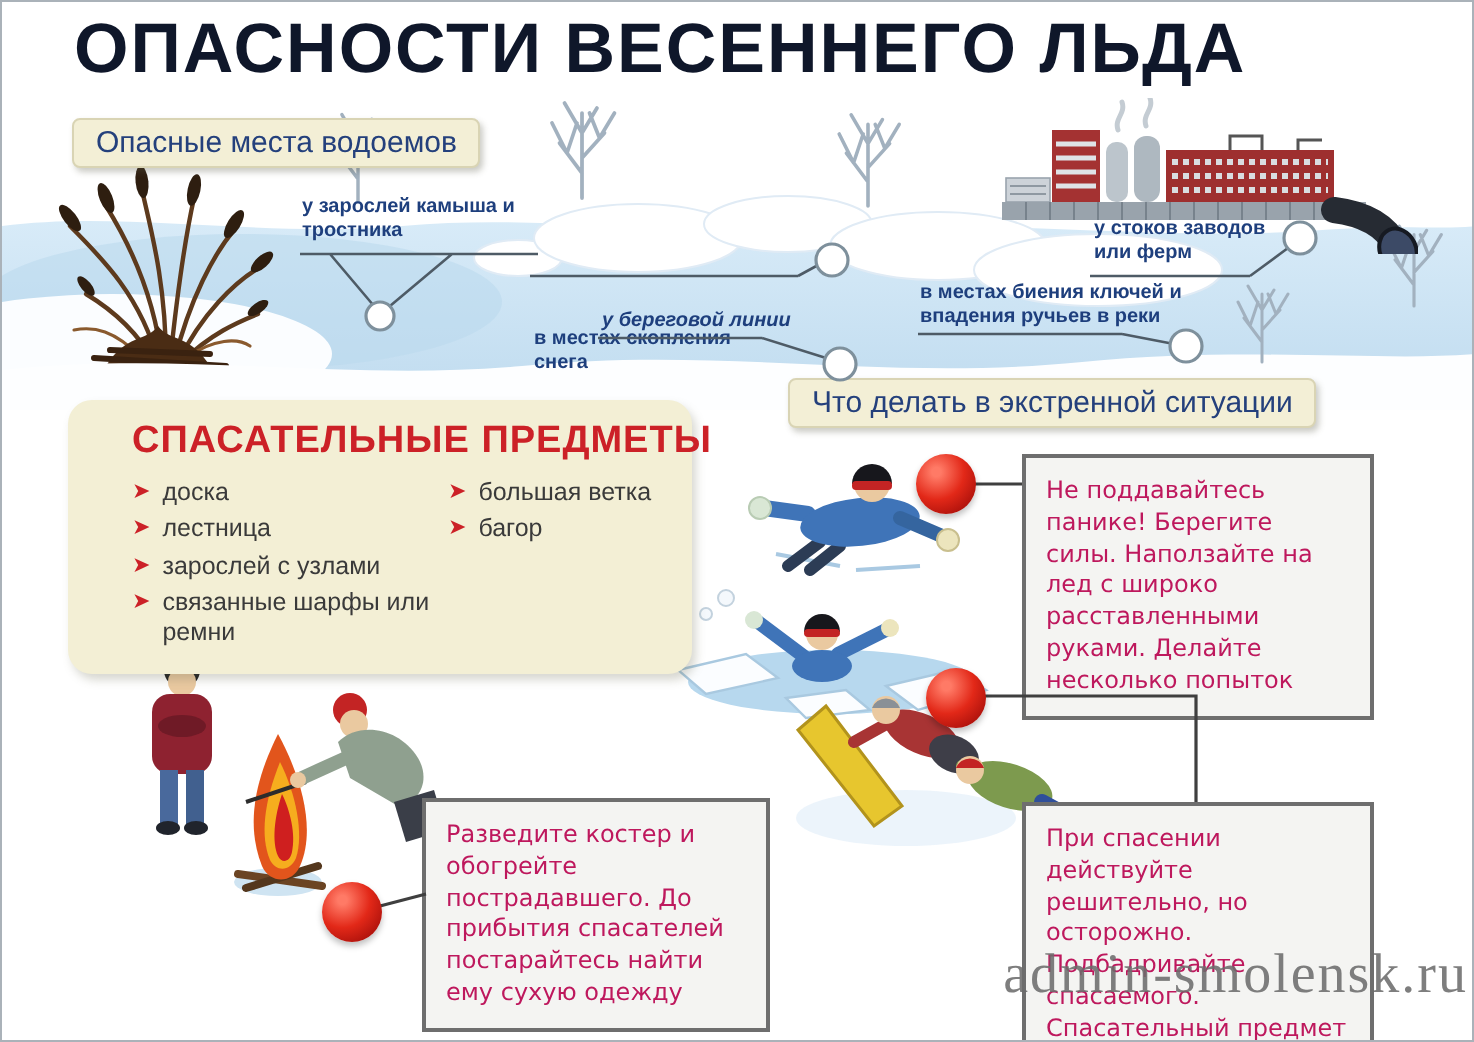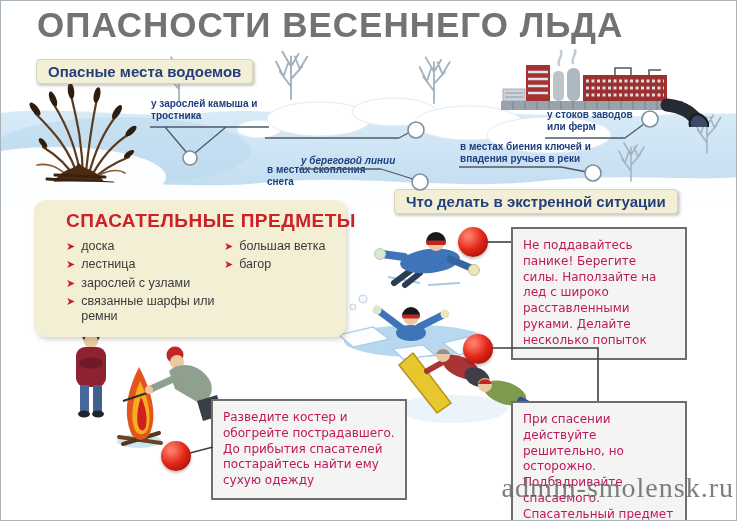--- a/index.html
+++ b/index.html
@@ -1,22 +1,22 @@
 <!DOCTYPE html>
 <html lang="ru"><head>
 <meta charset="utf-8">
 <style>
   html,body{margin:0;padding:0;background:#fff;}
   .poster{position:relative;width:737px;height:521px;background:#ffffff;overflow:hidden;
           border:1px solid #aab2b9;box-sizing:border-box;
           font-family:"Liberation Sans",sans-serif;}
   .title{position:absolute;left:36px;top:4px;margin:0;font-size:35px;font-weight:bold;
-         letter-spacing:1px;color:#737373;z-index:4;white-space:nowrap;}
+         letter-spacing:1px;color:#0f172a;z-index:4;white-space:nowrap;}
   .chip{position:absolute;background:#f3efd6;border:1px solid #d9d4b4;border-radius:4px;
-        padding:3px 11px;font-weight:bold;font-size:15px;color:#24407c;
+        padding:3px 11px;font-weight:normal;font-size:15px;color:#24407c;
         box-shadow:1.5px 2px 3px rgba(90,90,70,.32);z-index:4;white-space:nowrap;}
   .chip-places{left:35px;top:58px;}
   .chip-emergency{left:393px;top:188px;}
   .callout{position:absolute;font-size:10px;font-weight:bold;color:#1e3f7d;
            line-height:1.18;z-index:3;}
   .co-a{left:150px;top:97px;width:118px;}
   .co-b{left:266px;top:123px;width:120px;margin-top:40px;}
   .co-c{left:300px;top:154px;width:110px;font-style:italic;}
   .co-d{left:546px;top:108px;width:96px;}
   .co-e{left:459px;top:140px;width:140px;}
@@ -28,21 +28,21 @@
   .cols{display:flex;}
   .col{list-style:none;margin:0;padding:0;}
   .col-left{width:158px;}
   .col-right{flex:1;}
   .item{display:flex;align-items:flex-start;margin-bottom:4px;font-size:12.5px;color:#3a3a3a;line-height:1.15;}
   .bullet{color:#cc2127;font-size:11px;margin-right:6px;line-height:1.3;flex:0 0 auto;}
   .tip{position:absolute;background:#f4f4f2;border:2px solid #6e6e6e;padding:9px 10px;
        box-sizing:border-box;font-family:"DejaVu Sans",sans-serif;font-size:12px;
        line-height:1.32;color:#be185d;z-index:4;}
   .tip1{left:510px;top:226px;width:176px;}
-  .tip2{left:210px;top:398px;width:196px;}
+  .tip2{left:210px;top:398px;width:174px;}
   .tip3{left:510px;top:400px;width:176px;}
   .ball{position:absolute;width:30px;height:30px;border-radius:50%;z-index:6;
         background:radial-gradient(circle at 34% 30%, #ff7a66 8%, #e22818 48%, #8f0505 100%);
         box-shadow:0 2px 3px rgba(0,0,0,.25);}
   .ball1{left:457px;top:226px;}
   .ball2{left:462px;top:333px;}
   .ball3{left:160px;top:440px;}
   .watermark{position:absolute;right:2px;bottom:16px;font-family:"Liberation Serif",serif;
              font-size:28px;color:rgba(108,108,108,.88);z-index:8;letter-spacing:1px;margin-left:20px;}
   svg.abs{position:absolute;pointer-events:none;}

